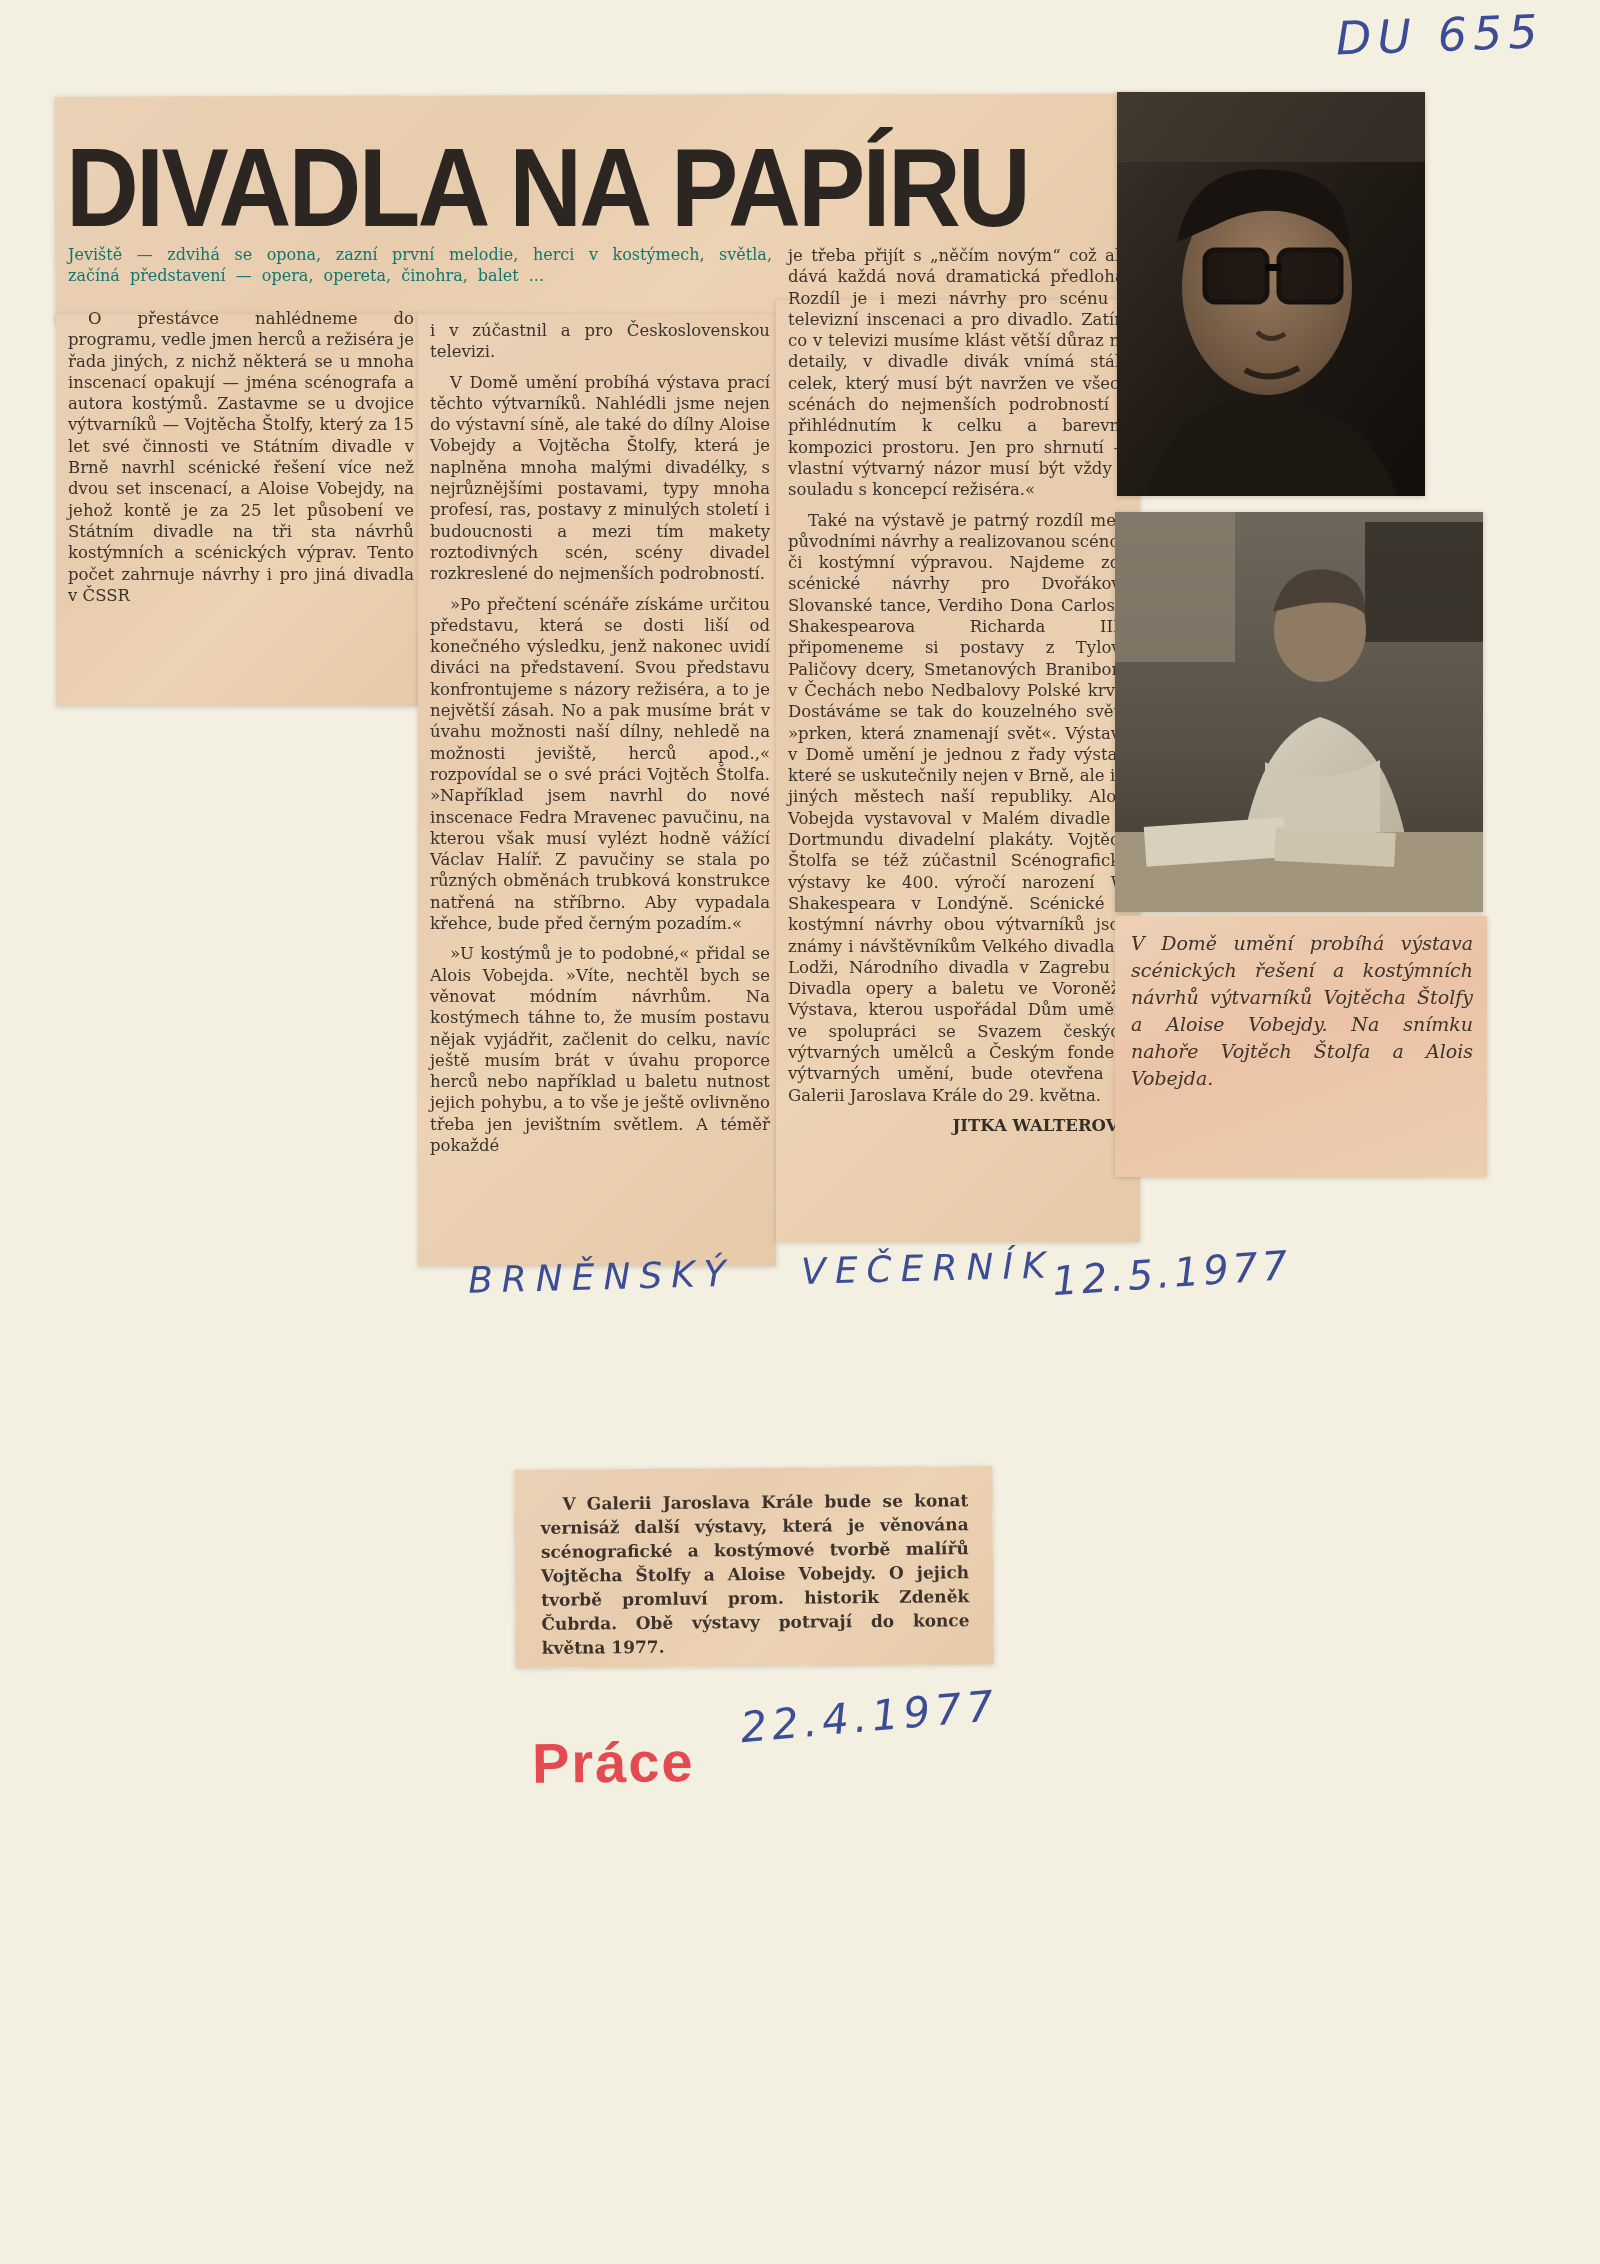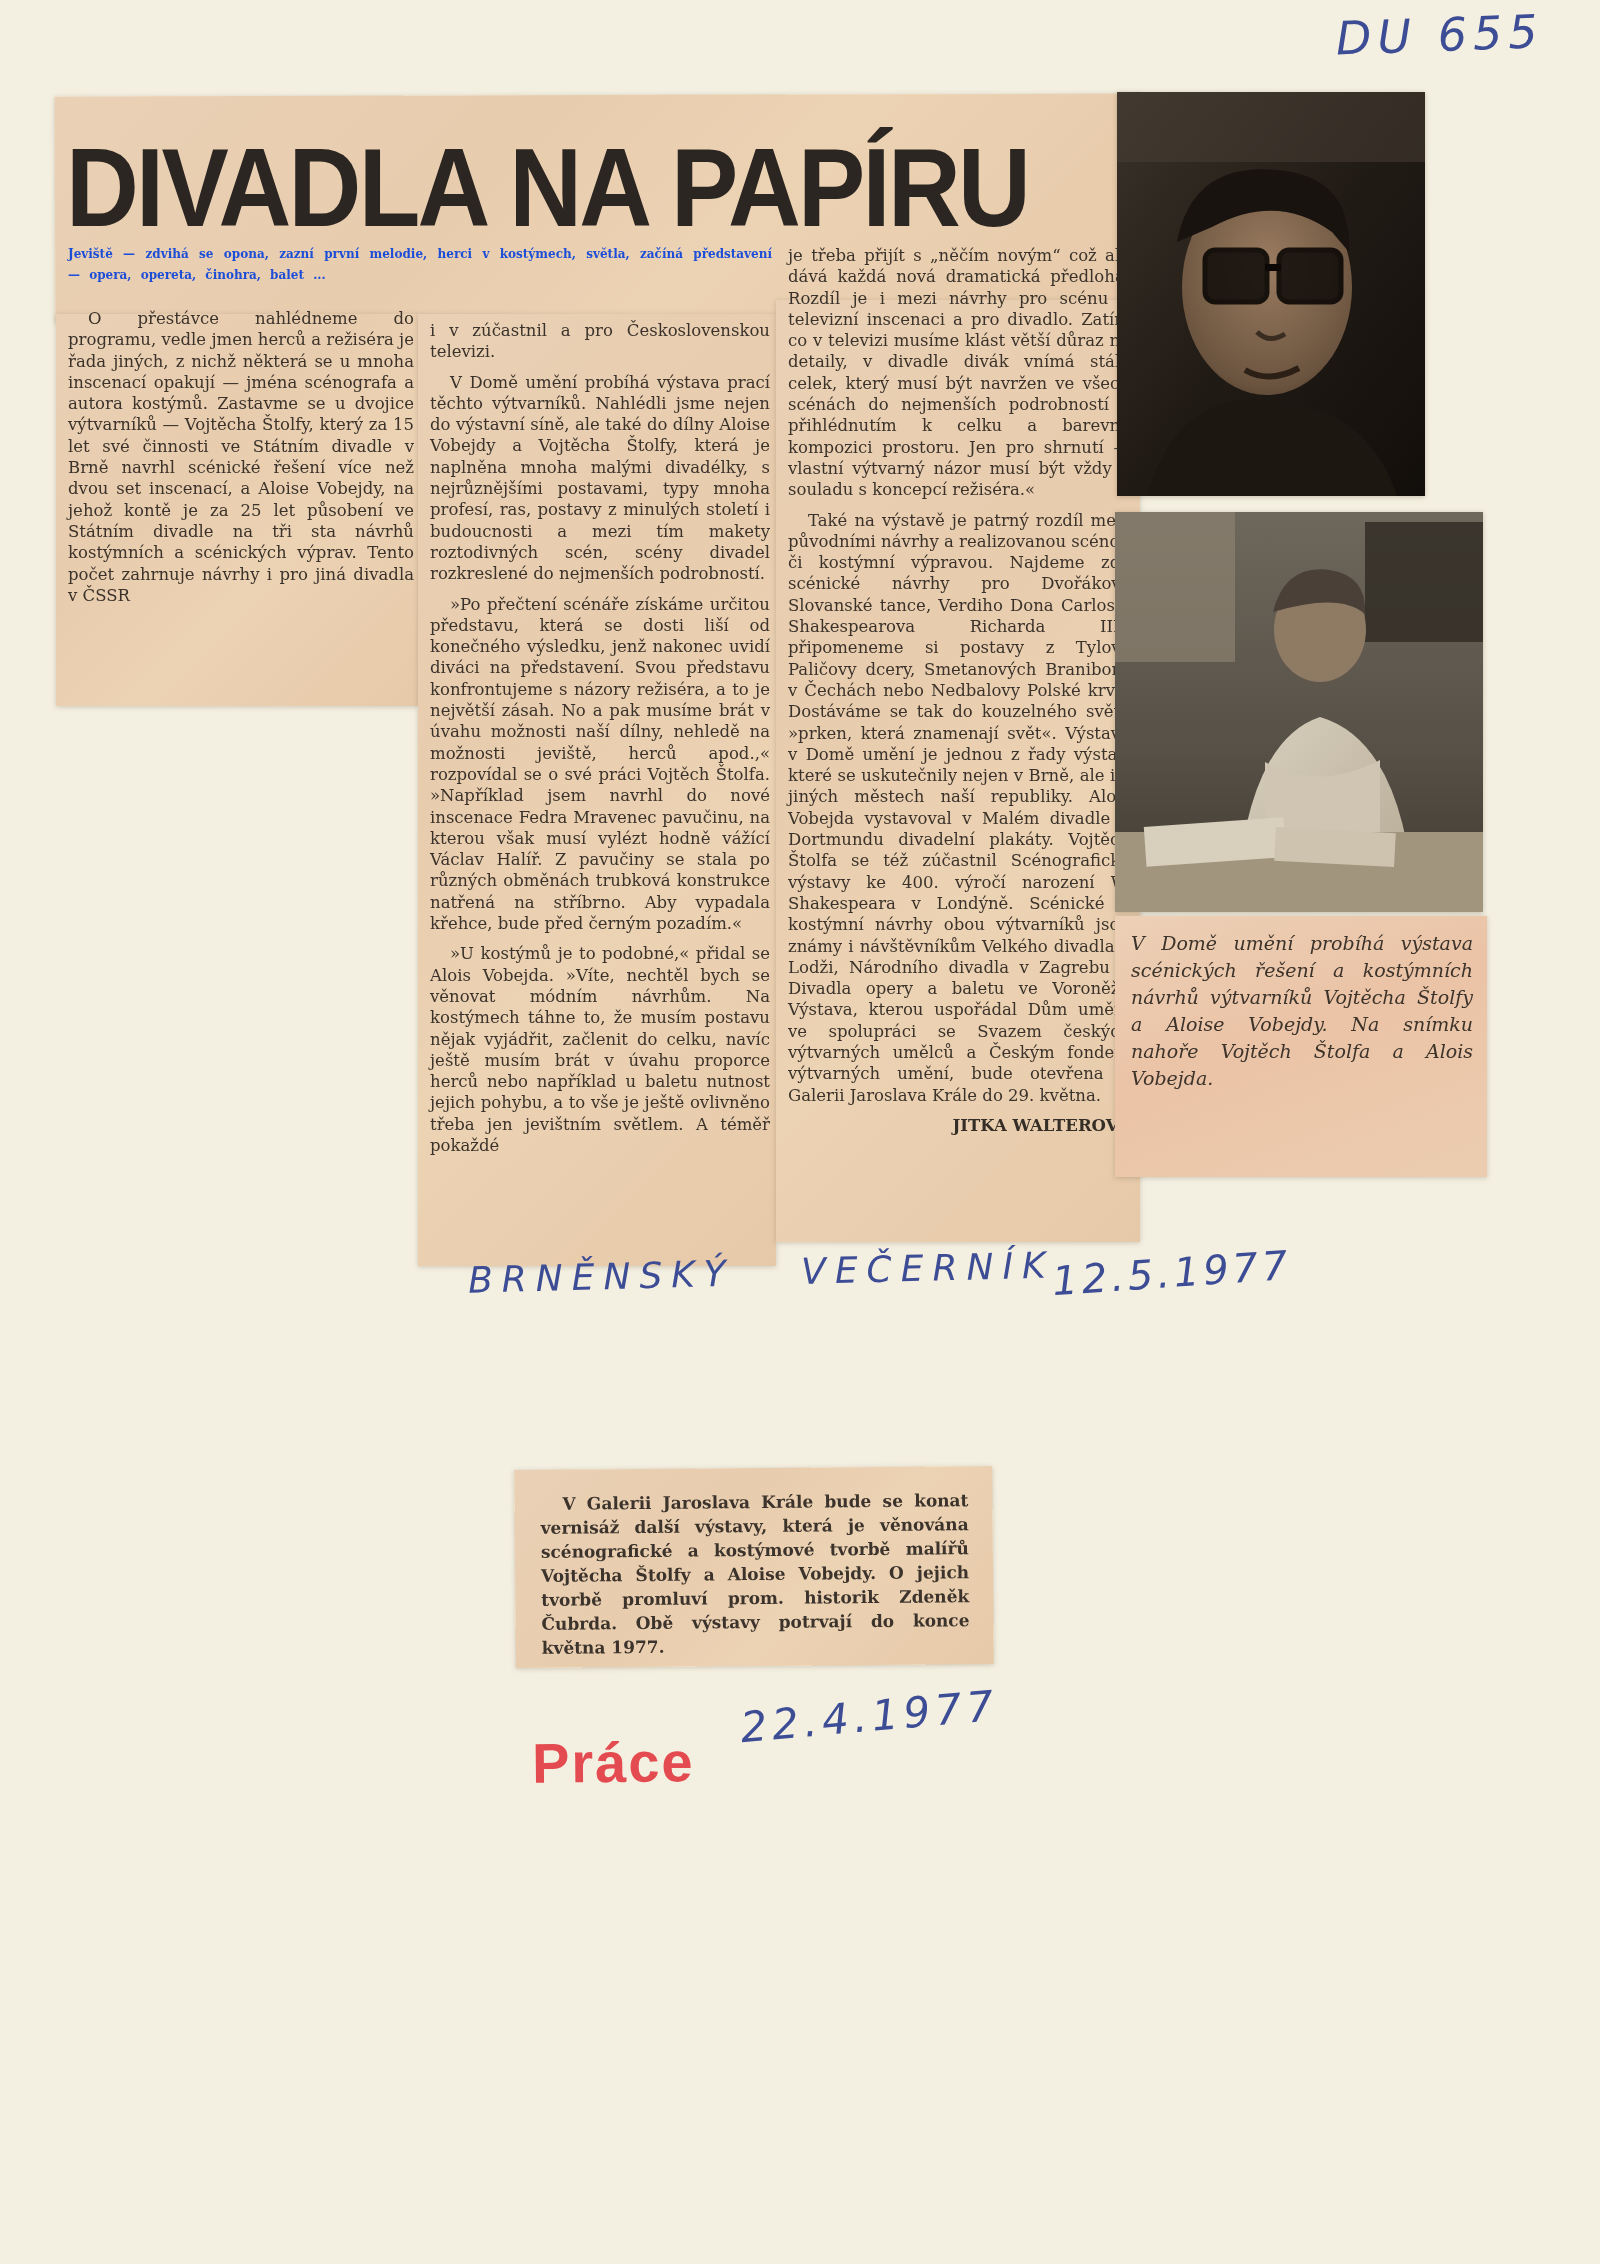--- a/index.html
+++ b/index.html
@@ -24,22 +24,22 @@
     font-weight:900;
     font-size:112px;
     line-height:1;
     letter-spacing:-3px;
     color:#2b2621;
     transform:scaleX(.9);
     transform-origin:left top;
     white-space:nowrap;
   }
   .lead{
-    font-size:12px;line-height:21px;font-weight:700;
-    color:#1d4ed8;text-align:justify;word-spacing:5px;
+    font-size:16px;line-height:21px;font-weight:400;
+    color:#0f766e;text-align:justify;word-spacing:5px;
   }
   .col{
     font-size:16.5px;line-height:21.3px;color:#3b332b;
     text-align:justify;
   }
   .col p{margin:0 0 9px 0;text-indent:20px;}
   .col p.cont{text-indent:0;}
   .byline{
     font-weight:700;text-align:right;font-size:16.5px;color:#352e27;
     font-family:"DejaVu Serif", serif;margin-top:4px;

